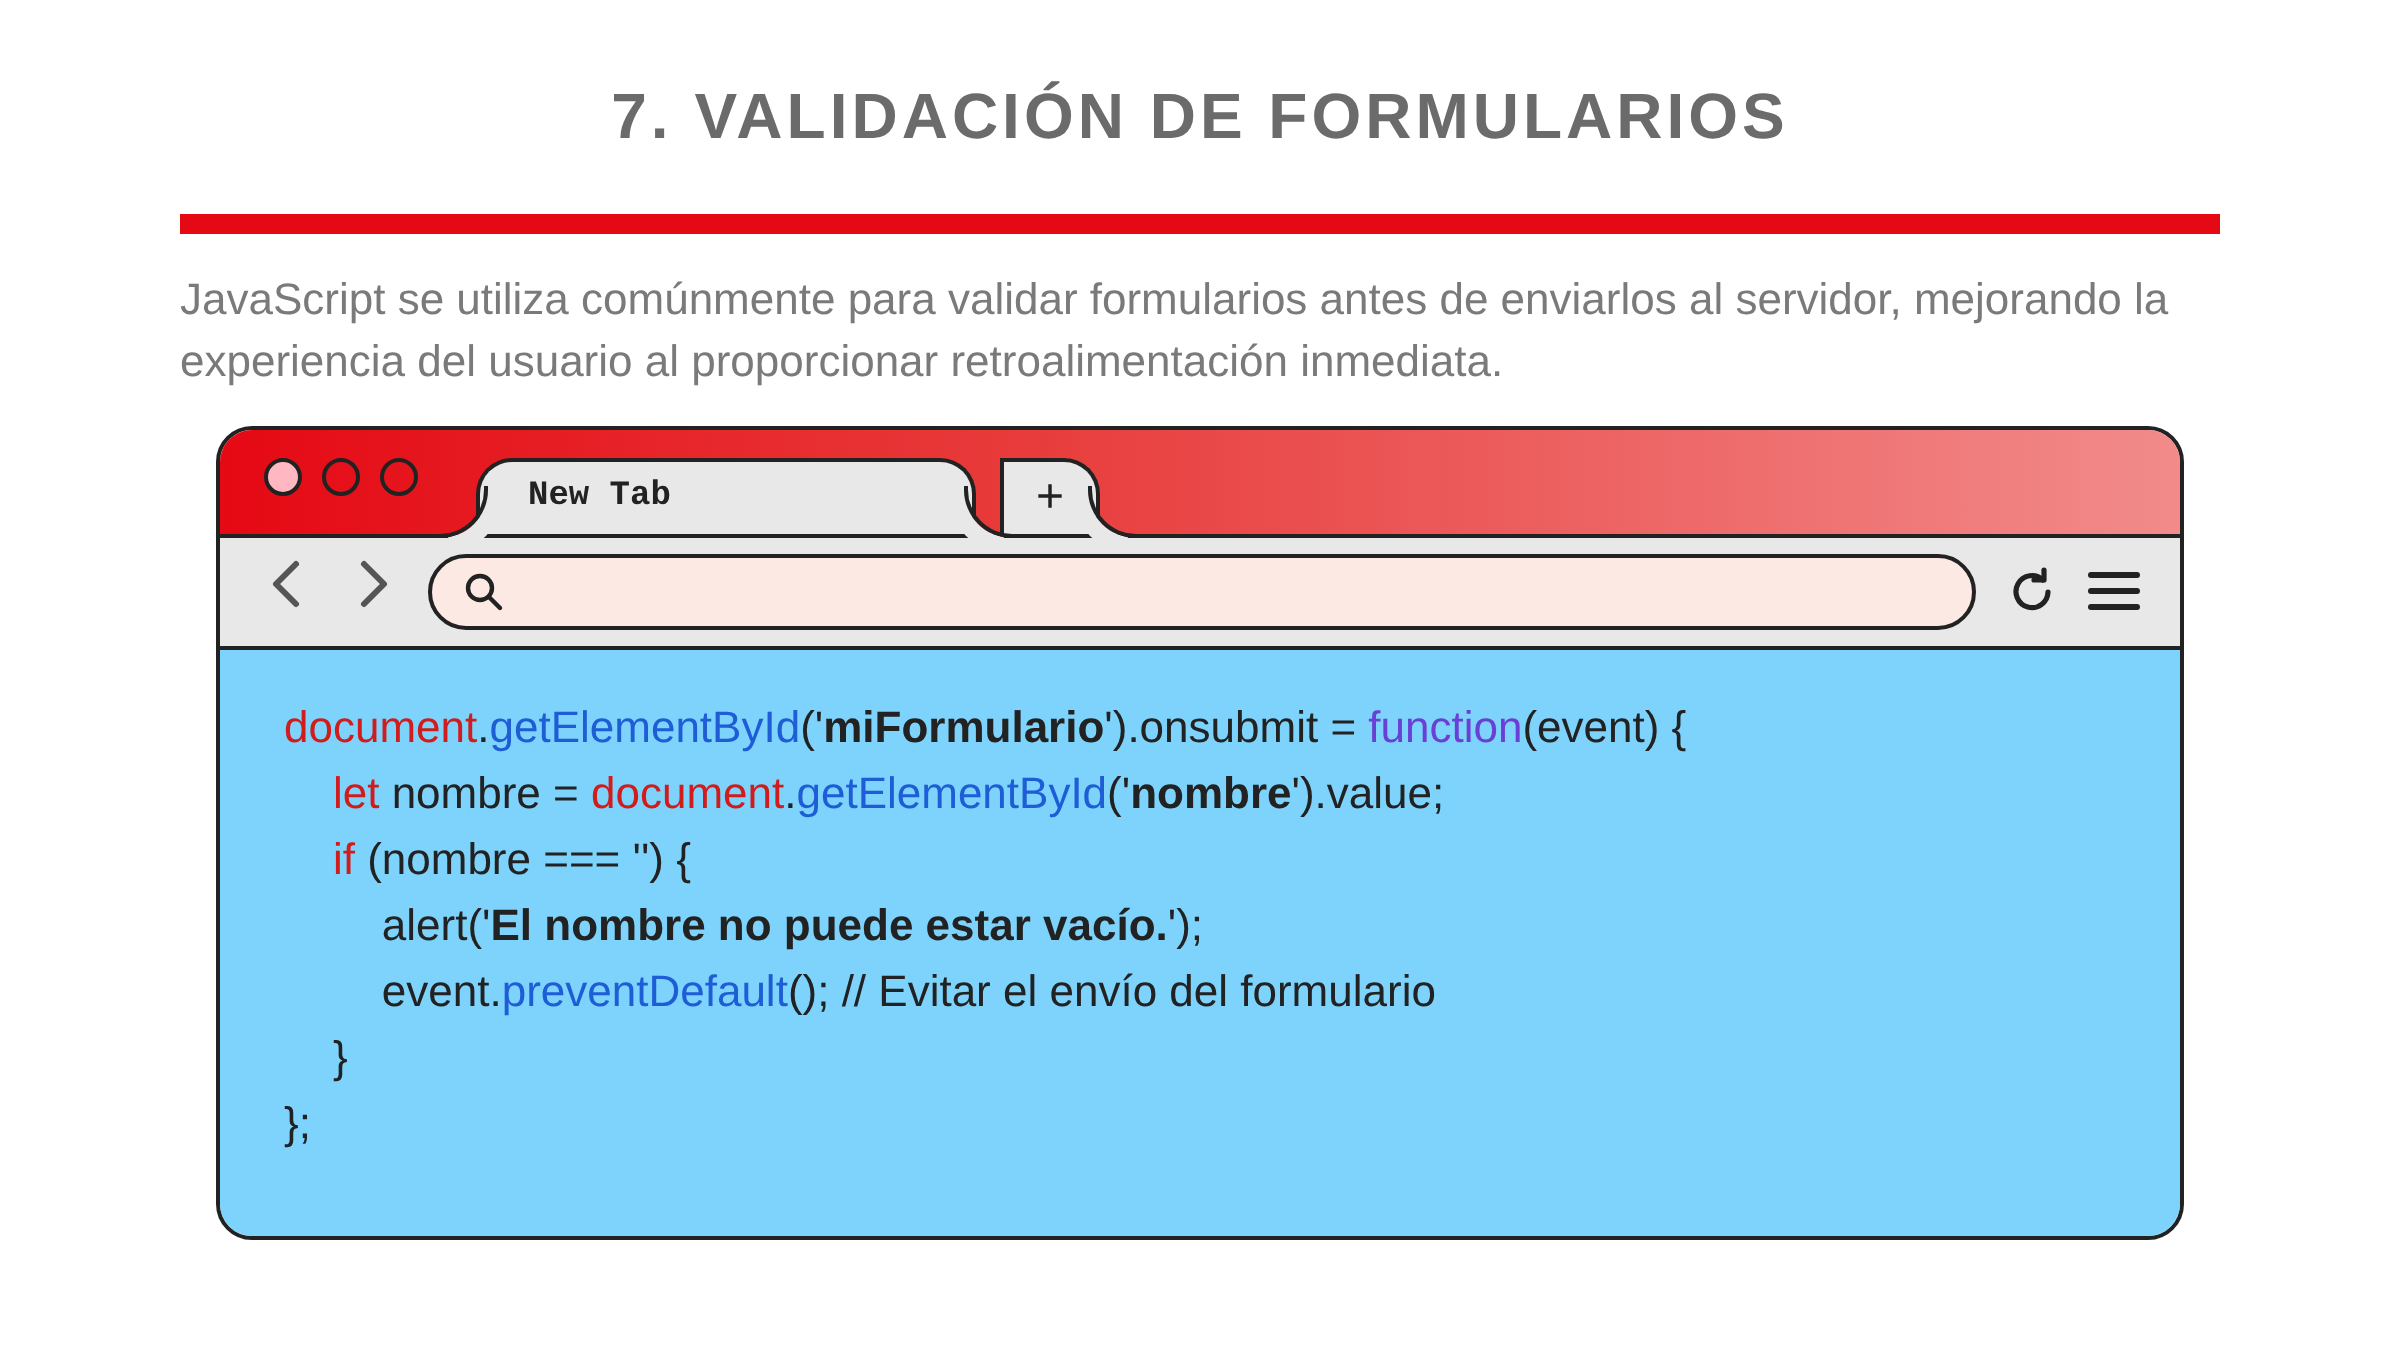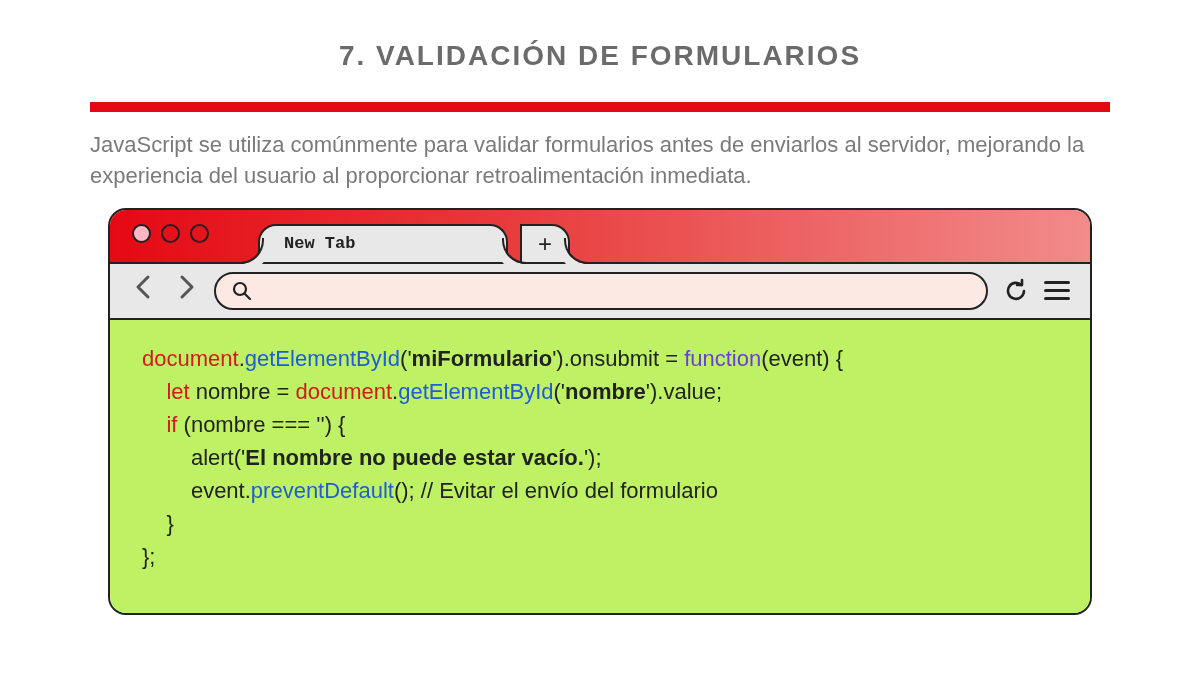--- a/index.html
+++ b/index.html
@@ -8,21 +8,21 @@
     height: 675px;
     background: #fff;
     font-family: 'Segoe UI', 'Helvetica Neue', Arial, sans-serif;
     overflow: hidden;
   }
   .wrap {
     padding: 40px 90px 0 90px;
   }
   .title {
     text-align: center;
-    font-size: 28px;
+    font-size: 32px;
     font-weight: 700;
     letter-spacing: 2px;
     color: #6b6b6b;
     margin-bottom: 30px;
   }
   .redbar {
     height: 10px;
     background: #e50914;
     margin-bottom: 18px;
   }
@@ -56,21 +56,21 @@
   .dot {
     width: 19px; height: 19px;
     border-radius: 50%;
     border: 2.5px solid #222;
   }
   .dot.fill { background: #ffb7c1; }
   .dot.hollow { background: transparent; }
   .tabrow {
     position: absolute;
     bottom: 0;
-    left: 148px;
+    left: 128px;
     right: 0;
     height: 38px;
     display: flex;
     align-items: center;
   }
   .tab {
     position: relative;
     height: 38px;
     min-width: 250px;
     background: #e8e8e8;
@@ -177,21 +177,21 @@
     flex-direction: column;
     gap: 5px;
     width: 26px;
   }
   .menu-icon div {
     height: 3px;
     background: #222;
     border-radius: 2px;
   }
   .content {
-    background: #bef264;
+    background: #7dd3fc;
     padding: 22px 32px 40px 32px;
     font-size: 22px;
     line-height: 1.5;
     color: #222;
     font-family: 'Segoe UI', Arial, sans-serif;
     min-height: 260px;
   }
   .code { white-space: pre; }
   .tok-obj { color: #d01c1c; }
   .tok-method { color: #1e5dd6; }

